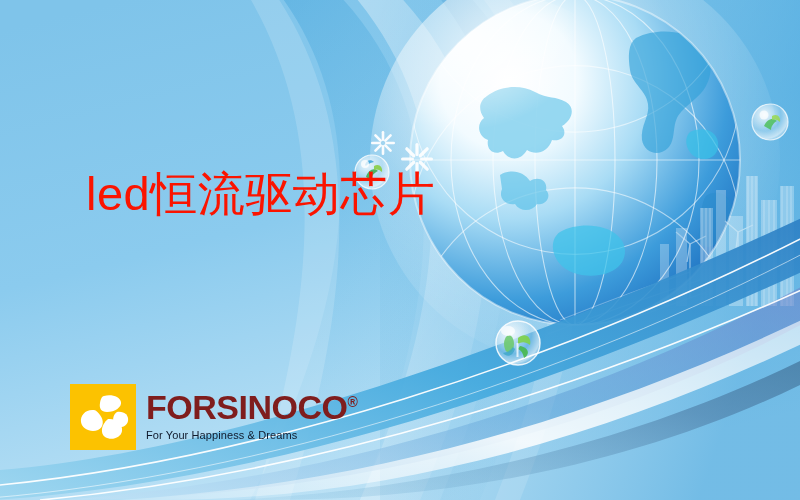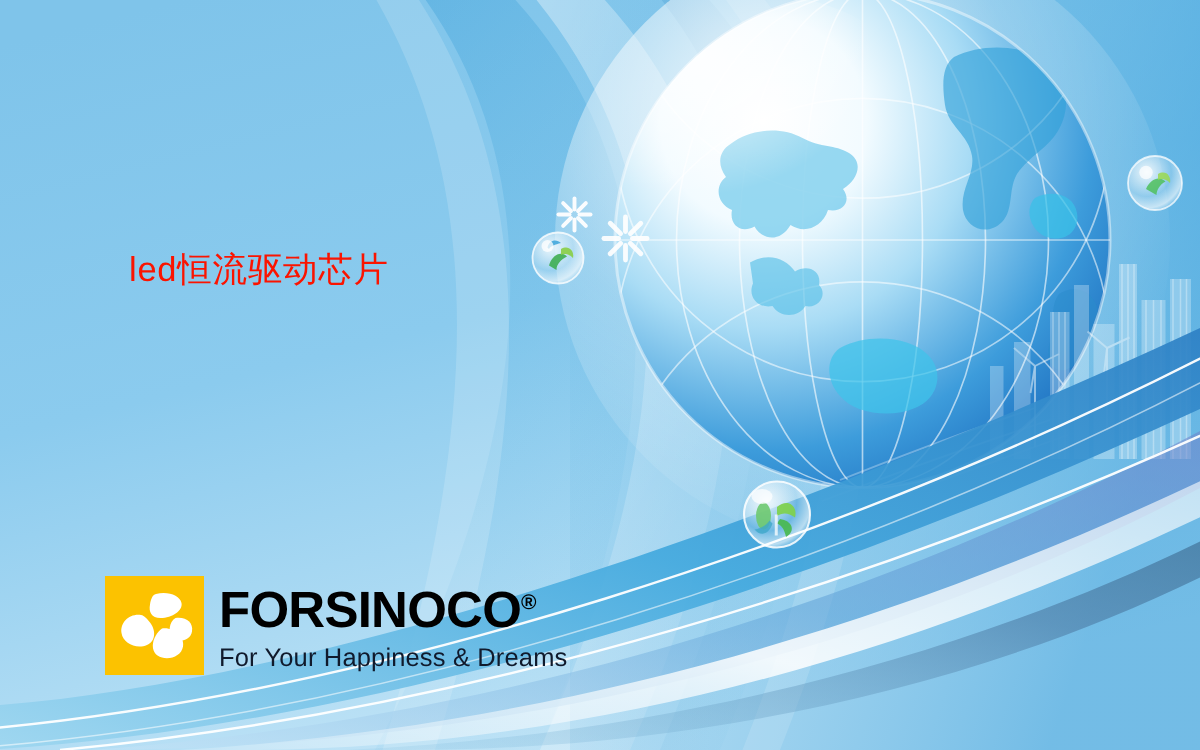--- a/index.html
+++ b/index.html
@@ -21,21 +21,21 @@
   #headline{
     position:absolute;
     left:86px;top:166px;
     z-index:30;
     line-height:1.18;
     white-space:nowrap;
   }
   #headline .hl{
     display:block;
     color:#fb1400;
-    font-size:23px;
+    font-size:47px;
     font-weight:500;
     letter-spacing:0.5px;
     font-family:"Liberation Sans","DejaVu Sans",sans-serif;
   }
   #headline .hl2{
     margin-left:14px;
     margin-top:6px;
   }
 
   
@@ -52,36 +52,36 @@
     flex:0 0 auto;
     position:relative;
   }
   #logo-mark svg{display:block;width:66px;height:66px;}
   #logo-text{
     margin-left:10px;
     padding-top:6px;
   }
   #brand-name{
     display:block;
-    color:#000000;
+    color:#7f1d1d;
     font-size:34px;
     font-weight:bold;
     letter-spacing:-0.5px;
     line-height:1;
     font-family:"Liberation Sans","DejaVu Sans",sans-serif;
   }
   #brand-name sup{
     font-size:14px;
     vertical-align:super;
     letter-spacing:0;
   }
   #brand-tagline{
     display:block;
     color:#101a2c;
-    font-size:17px;
+    font-size:11px;
     line-height:1;
     margin-top:6px;
     letter-spacing:0.1px;
     font-family:"Liberation Sans","DejaVu Sans",sans-serif;
   }
 </style>
 </head>
 <body>
 
 <div id="banner">

